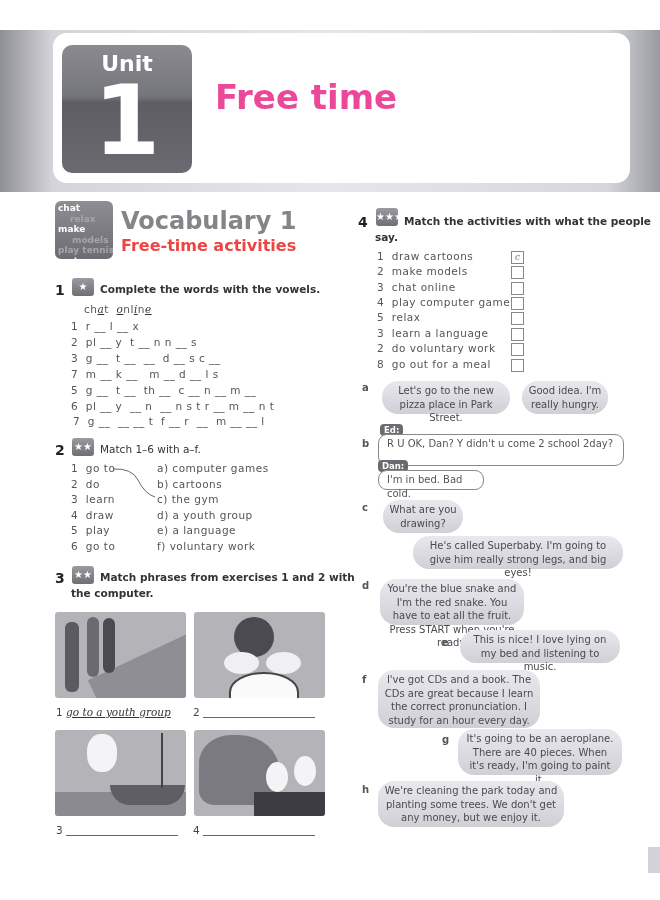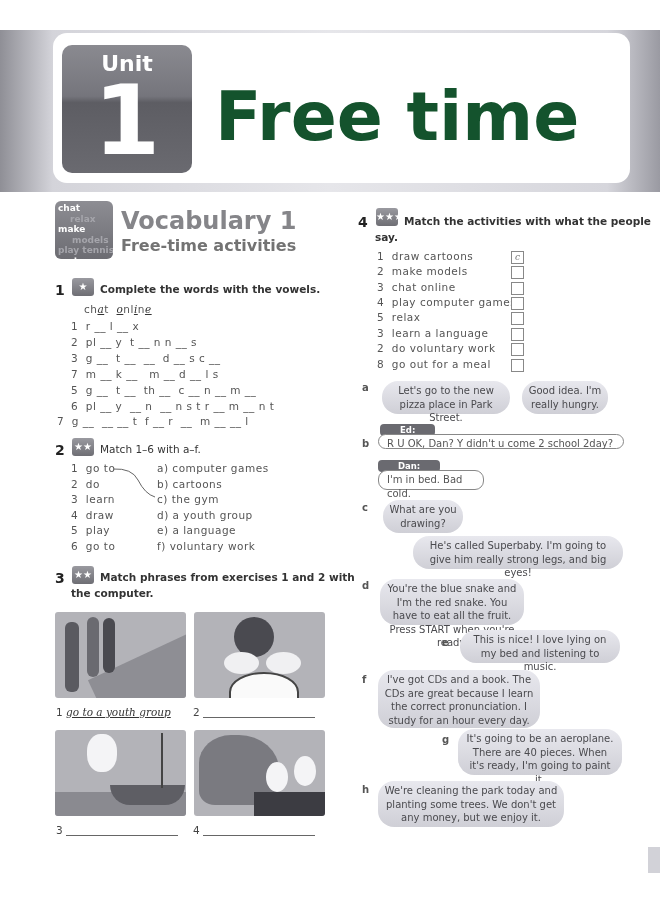--- a/index.html
+++ b/index.html
@@ -9,30 +9,30 @@
   .band { position: absolute; left: 0; top: 30px; width: 660px; height: 162px;
           background: linear-gradient(90deg, #8f8f96 0%, #d4d4da 8%, #e6e6ea 50%, #d6d6dc 92%, #9a9aa2 100%); }
   .title-box { position: absolute; left: 53px; top: 33px; width: 577px; height: 150px;
                background: #fff; border-radius: 14px; }
   .unit-badge { position: absolute; left: 62px; top: 45px; width: 130px; height: 128px; border-radius: 10px;
                 background: linear-gradient(180deg, #8a8a90 0%, #75757c 40%, #5d5d63 45%, #6a6a70 100%); overflow: hidden; }
   .unit-label { position: absolute; left: 0; width: 100%; top: 6px; text-align: center; color: #fff;
                 font-weight: bold; font-size: 22px; font-family: "DejaVu Sans", sans-serif; }
   .unit-num { position: absolute; left: 0; width: 100%; top: 26px; text-align: center; color: #fff;
               font-weight: bold; font-size: 96px; line-height: 100px; font-family: "DejaVu Sans", sans-serif; }
-  .page-title { position: absolute; left: 215px; top: 77px; font-size: 68px; font-weight: bold; color: #14532d;
+  .page-title { position: absolute; left: 215px; top: 77px; font-size: 34px; font-weight: bold; color: #ec4899;
                 font-family: "DejaVu Sans", sans-serif; letter-spacing: 0px; }
 
   .vocab-thumb { position: absolute; left: 55px; top: 201px; width: 58px; height: 58px; border-radius: 6px;
                  background: linear-gradient(180deg, #8d8d93, #6c6c72); overflow: hidden; padding: 2px 3px; }
   .vocab-thumb div { font-size: 9px; line-height: 10.5px; font-weight: bold; white-space: nowrap; }
   .vocab-thumb .hi { color: #fff; }
   .vocab-thumb .lo { color: #a5a5ab; }
   .vocab-title { position: absolute; left: 121px; top: 207px; font-size: 24px; font-weight: bold; color: #858589; }
-  .vocab-sub { position: absolute; left: 121px; top: 236px; font-size: 16px; font-weight: bold; color: #737373; }
+  .vocab-sub { position: absolute; left: 121px; top: 236px; font-size: 16px; font-weight: bold; color: #ef4444; }
 
   .ex-num { position: absolute; font-size: 14px; font-weight: bold; color: #222; }
   .star { position: absolute; width: 22px; height: 18px; border-radius: 3px;
           background: linear-gradient(180deg, #9a9aa0, #6e6e74); color: #fff; font-size: 10px;
           text-align: center; line-height: 18px; }
   .ex-text { position: absolute; font-size: 10.5px; font-weight: bold; color: #333; line-height: 15px; }
   .line { position: absolute; font-size: 10.5px; color: #555; white-space: pre; letter-spacing: 0.5px; }
   .hand { font-family: "DejaVu Serif", serif; font-style: italic; color: #333; text-decoration: underline; }
 
   .pic { position: absolute; border-radius: 3px; background: #b3b3b8; overflow: hidden; }
@@ -41,21 +41,21 @@
   .ans-rule { display: inline-block; border-bottom: 1px solid #666; vertical-align: bottom; height: 10px; }
 
   .box { position: absolute; left: 511px; width: 13px; height: 13px; border: 1px solid #888; background: #fff;
          font-size: 9px; color: #777; text-align: center; line-height: 11px; font-family: "DejaVu Serif", serif; font-style: italic; }
 
   .bubble { position: absolute; background: linear-gradient(180deg, #e8e8ee, #cfcfd6); border-radius: 16px;
             font-size: 10px; color: #4a4a4e; text-align: center; line-height: 13.5px; padding: 3px 6px; }
   .outline-bubble { position: absolute; border: 1px solid #888; border-radius: 9px; background: #fff;
                     font-size: 10px; color: #555; line-height: 14px; padding: 2px 8px; }
   .tag { position: absolute; background: #6a6a70; color: #fff; font-size: 8.5px; font-weight: bold;
-         border-radius: 4px; padding: 0 20px; height: 12px; line-height: 12px; }
+         border-radius: 4px; padding: 0 4px; height: 12px; line-height: 12px; }
   .letter { position: absolute; font-size: 10px; font-weight: bold; color: #555; }
   .edge-tab { position: absolute; left: 648px; top: 847px; width: 12px; height: 26px; background: #d2d2d8; }
 </style>
 </head>
 <body>
 
 <div class="band"></div>
 <div class="title-box"></div>
 <div class="unit-badge">
   <div class="unit-label">Unit</div>
@@ -77,21 +77,21 @@
 <div class="ex-num" style="left:55px;top:282px">1</div>
 <div class="star" style="left:72px;top:278px">★</div>
 <div class="ex-text" style="left:100px;top:282px">Complete the words with the vowels.</div>
 <div class="line" style="left:84px;top:303px"><span>ch</span><span class="hand">a</span><span>t </span> <span class="hand">o</span><span>nl</span><span class="hand">i</span><span>n</span><span class="hand">e</span></div>
 <div class="line" style="left:71px;top:320px">1  r __ l __ x</div>
 <div class="line" style="left:71px;top:336px">2  pl __ y  t __ n n __ s</div>
 <div class="line" style="left:71px;top:352px">3  g __  t __  __  d __ s c __</div>
 <div class="line" style="left:71px;top:368px">7  m __ k __   m __ d __ l s</div>
 <div class="line" style="left:71px;top:384px">5  g __  t __  th __  c __ n __ m __</div>
 <div class="line" style="left:71px;top:400px">6  pl __ y  __ n  __ n s t r __ m __ n t</div>
-<div class="line" style="left:57px;top:415px">7  g __  __ __ t  f __ r  __  m __ __ l</div>
+<div class="line" style="left:73px;top:415px">7  g __  __ __ t  f __ r  __  m __ __ l</div>
 
 <div class="ex-num" style="left:55px;top:442px">2</div>
 <div class="star" style="left:72px;top:438px">★★</div>
 <div class="ex-text" style="left:100px;top:442px;font-weight:normal">Match 1–6 with a–f.</div>
 <div class="line" style="left:71px;top:462px">1  go to</div>
 <div class="line" style="left:71px;top:478px">2  do</div>
 <div class="line" style="left:71px;top:493px">3  learn</div>
 <div class="line" style="left:71px;top:509px">4  draw</div>
 <div class="line" style="left:71px;top:524px">5  play</div>
 <div class="line" style="left:71px;top:540px">6  go to</div>
@@ -162,21 +162,21 @@
 <div class="box" style="top:328px"></div>
 <div class="box" style="top:343px"></div>
 <div class="box" style="top:359px"></div>
 
 <div class="letter" style="left:362px;top:382px">a</div>
 <div class="bubble" style="left:382px;top:381px;width:128px;height:33px">Let's go to the new pizza place in Park Street.</div>
 <div class="bubble" style="left:522px;top:381px;width:86px;height:33px">Good idea. I'm really hungry.</div>
 
 <div class="tag" style="left:380px;top:424px">Ed:</div>
 <div class="letter" style="left:362px;top:438px">b</div>
-<div class="outline-bubble" style="left:378px;top:434px;width:246px;height:15px">R U OK, Dan? Y didn't u come 2 school 2day?</div>
+<div class="outline-bubble" style="left:378px;top:434px;width:246px;height:32px">R U OK, Dan? Y didn't u come 2 school 2day?</div>
 <div class="tag" style="left:378px;top:460px">Dan:</div>
 <div class="outline-bubble" style="left:378px;top:470px;width:106px;height:20px">I'm in bed. Bad cold.</div>
 
 <div class="letter" style="left:362px;top:502px">c</div>
 <div class="bubble" style="left:383px;top:500px;width:80px;height:33px">What are you drawing?</div>
 <div class="bubble" style="left:413px;top:536px;width:210px;height:33px">He's called Superbaby. I'm going to give him really strong legs, and big eyes!</div>
 
 <div class="letter" style="left:362px;top:580px">d</div>
 <div class="bubble" style="left:380px;top:579px;width:144px;height:46px">You're the blue snake and I'm the red snake. You have to eat all the fruit. Press START when you're ready.</div>
 

